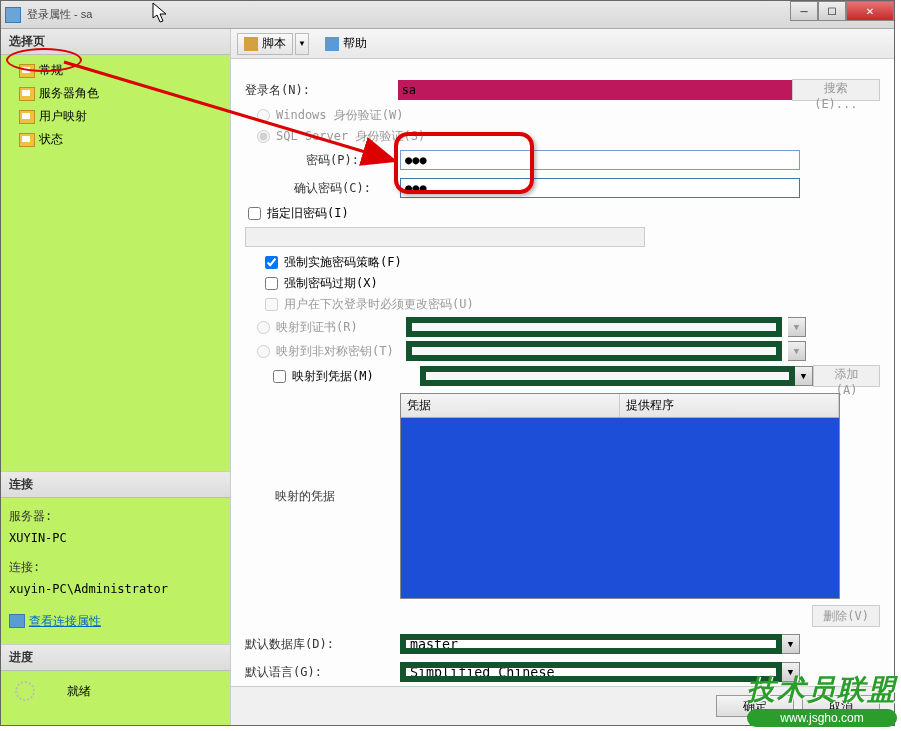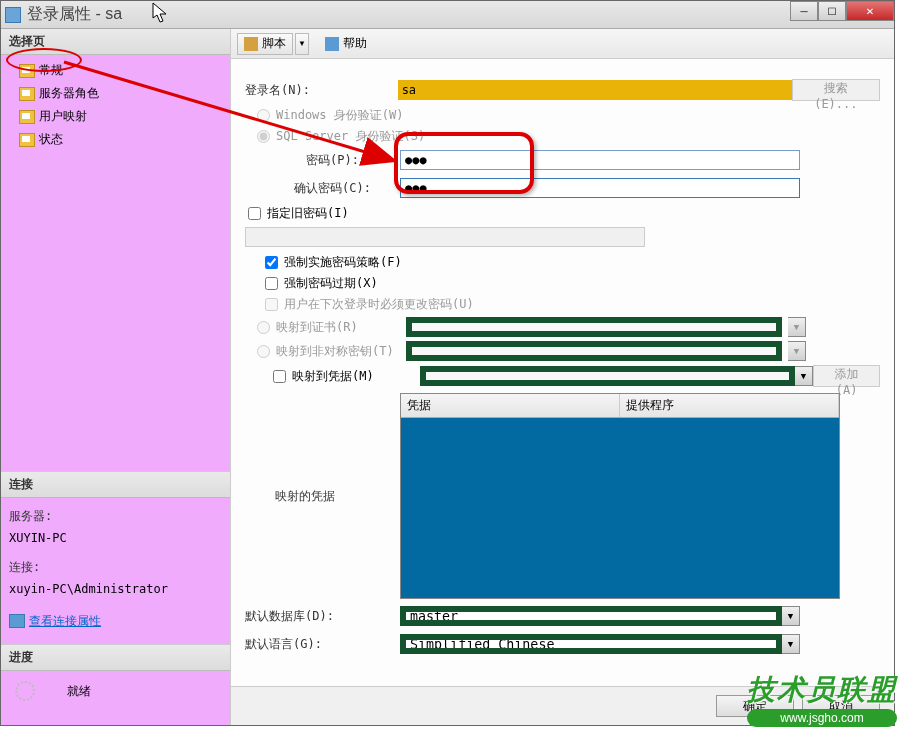--- a/index.html
+++ b/index.html
@@ -1,27 +1,27 @@
 <!DOCTYPE html>
 <html><head>
 <meta charset="utf-8">
 <style>
 * { box-sizing: border-box; margin: 0; padding: 0; }
 body { font-family: "Microsoft YaHei", SimSun, sans-serif; font-size: 12px; background: #fff; position: relative; width: 901px; height: 731px; overflow: hidden; }
 .window { position: absolute; top: 0; left: 0; width: 895px; height: 726px; border: 1px solid #666; background: #f0f0f0; }
 .titlebar { height: 28px; background: linear-gradient(#e8e8e8, #d8d8d8); border-bottom: 1px solid #aaa; display: flex; align-items: center; padding: 0 4px; position: relative; }
 .titlebar-icon { width: 16px; height: 16px; background: #6ba5d8; margin-right: 6px; border: 1px solid #3a7ab3; }
-.titlebar-title { color: #444; font-size: 16px; }
+.titlebar-title { color: #444; font-size: 11px; }
 .titlebar-buttons { position: absolute; right: 0; top: 0; display: flex; }
 .titlebar-btn { width: 30px; height: 20px; border: 1px solid #888; background: linear-gradient(#f0f0f0,#d0d0d0); display: flex; align-items: center; justify-content: center; font-size: 10px; }
 .titlebar-btn.close { background: linear-gradient(#e57373,#c62828); width: 48px; color: #fff; }
 .titlebar-btn.max { width: 28px; }
 .titlebar-btn.min { width: 28px; }
 .content { display: flex; height: calc(100% - 28px); }
-.sidebar { width: 230px; background: #f0abfc; border-right: 1px solid #ccc; display: flex; flex-direction: column; }
+.sidebar { width: 230px; background: #bef264; border-right: 1px solid #ccc; display: flex; flex-direction: column; }
 .section-header { background: linear-gradient(#eaeaea,#dcdcdc); border-bottom: 1px solid #bbb; padding: 4px 8px; font-weight: bold; color: #333; }
 .page-list { padding: 4px 0; }
 .page-item { padding: 3px 8px 3px 18px; display: flex; align-items: center; cursor: pointer; }
 .page-item .picon { width: 16px; height: 14px; margin-right: 4px; background: #f0c040; border: 1px solid #c09020; position: relative; }
 .page-item .picon::after { content: ""; position: absolute; top: 2px; left: 2px; width: 8px; height: 6px; background: #fff; }
 .page-item.selected { }
 .conn-section { margin-top: auto; border-top: 1px solid #ccc; }
 .conn-body { padding: 8px; line-height: 1.8; font-family: SimSun, monospace; }
 .conn-label { color: #333; }
 .conn-link { color: #0066cc; text-decoration: underline; cursor: pointer; display: inline-flex; align-items: center; }
@@ -36,31 +36,31 @@
 .tool-dd { width: 14px; border-left: 1px solid #bbb; display: flex; align-items: center; justify-content: center; font-size: 8px; }
 .form-area { flex: 1; padding: 20px 14px 10px 14px; overflow: auto; font-family: SimSun, monospace; position: relative; }
 .form-row { display: flex; align-items: center; margin-bottom: 6px; min-height: 22px; }
 .form-label { width: 155px; text-align: left; padding-left: 0; color: #333; }
 .form-label.indent1 { padding-left: 20px; width: 155px; text-align: center; }
 .form-label.indent2 { padding-left: 38px; width: 155px; }
 .form-label.disabled { color: #999; }
 .form-input { border: 1px solid #7a9cc6; height: 20px; padding: 0 4px; font-family: SimSun, monospace; font-size: 12px; }
 .form-input.wide { width: 400px; }
 .form-input.dis { background: #f0f0f0; border-color: #ccc; color: #999; }
-.form-input.ro { background: #eab308; border: none; }
+.form-input.ro { background: #be185d; border: none; }
 .btn { border: 1px solid #999; background: linear-gradient(#f5f5f5,#ddd); height: 22px; padding: 0 10px; cursor: pointer; font-size: 12px; font-family: inherit; }
 .btn.dis { color: #999; border-color: #ccc; background: #f0f0f0; }
 .radio-row, .check-row { display: flex; align-items: center; margin: 4px 0 4px 20px; }
 .radio-row.indent1, .check-row.indent1 { margin-left: 36px; }
 .radio-row.dis, .check-row.dis { color: #999; }
 .radio-row input, .check-row input { margin-right: 6px; }
 .combo { display: flex; width: 400px; }
 .combo input { flex: 1; border: 6px solid #14532d; height: 20px; padding: 0 4px; font-family: SimSun, monospace; }
 .combo .dd { width: 18px; border: 1px solid #888; border-left: none; background: linear-gradient(#f0f0f0,#d0d0d0); display: flex; align-items: center; justify-content: center; font-size: 9px; }
-.cred-table { margin-left: 155px; border: 1px solid #888; width: 440px; background: #0369a1; }
+.cred-table { margin-left: 155px; border: 1px solid #888; width: 440px; background: #1d4ed8; }
 .cred-head { display: flex; background: linear-gradient(#f5f5f5,#e5e5e5); border-bottom: 1px solid #aaa; }
 .cred-head div { padding: 3px 6px; border-right: 1px solid #ccc; flex: 1; }
 .cred-body { height: 180px; }
 .bottom-btns { border-top: 1px solid #ccc; padding: 8px 14px; display: flex; justify-content: flex-end; gap: 8px; background: #f0f0f0; }
 
 .anno-ellipse { position: absolute; border: 2px solid #d00; border-radius: 50%; pointer-events: none; }
 .anno-rect { position: absolute; border: 4px solid #d00; border-radius: 14px; pointer-events: none; box-shadow: 2px 2px 4px rgba(0,0,0,0.3); }
 .anno-arrow { position: absolute; pointer-events: none; }
 .cursor { position: absolute; pointer-events: none; font-size: 18px; color: #000; }
 .watermark { position: absolute; right: 4px; bottom: 4px; pointer-events: none; }
@@ -220,20 +220,23 @@
           <div style="flex:1">
             <div class="cred-table" style="margin-left:0">
               <div class="cred-head">
                 <div>凭据</div>
                 <div>提供程序</div>
               </div>
               <div class="cred-body"></div>
             </div>
           </div>
         </div>
+        <div class="form-row" style="justify-content:flex-end">
+          <button class="btn dis">删除(V)</button>
+        </div>
 
         <div class="form-row">
           <div class="form-label">默认数据库(D):</div>
           <div class="combo">
               <input value="master" style="">
               <div class="dd">▼</div>
             </div>
         </div>
         <div class="form-row">
           <div class="form-label">默认语言(G):</div>

